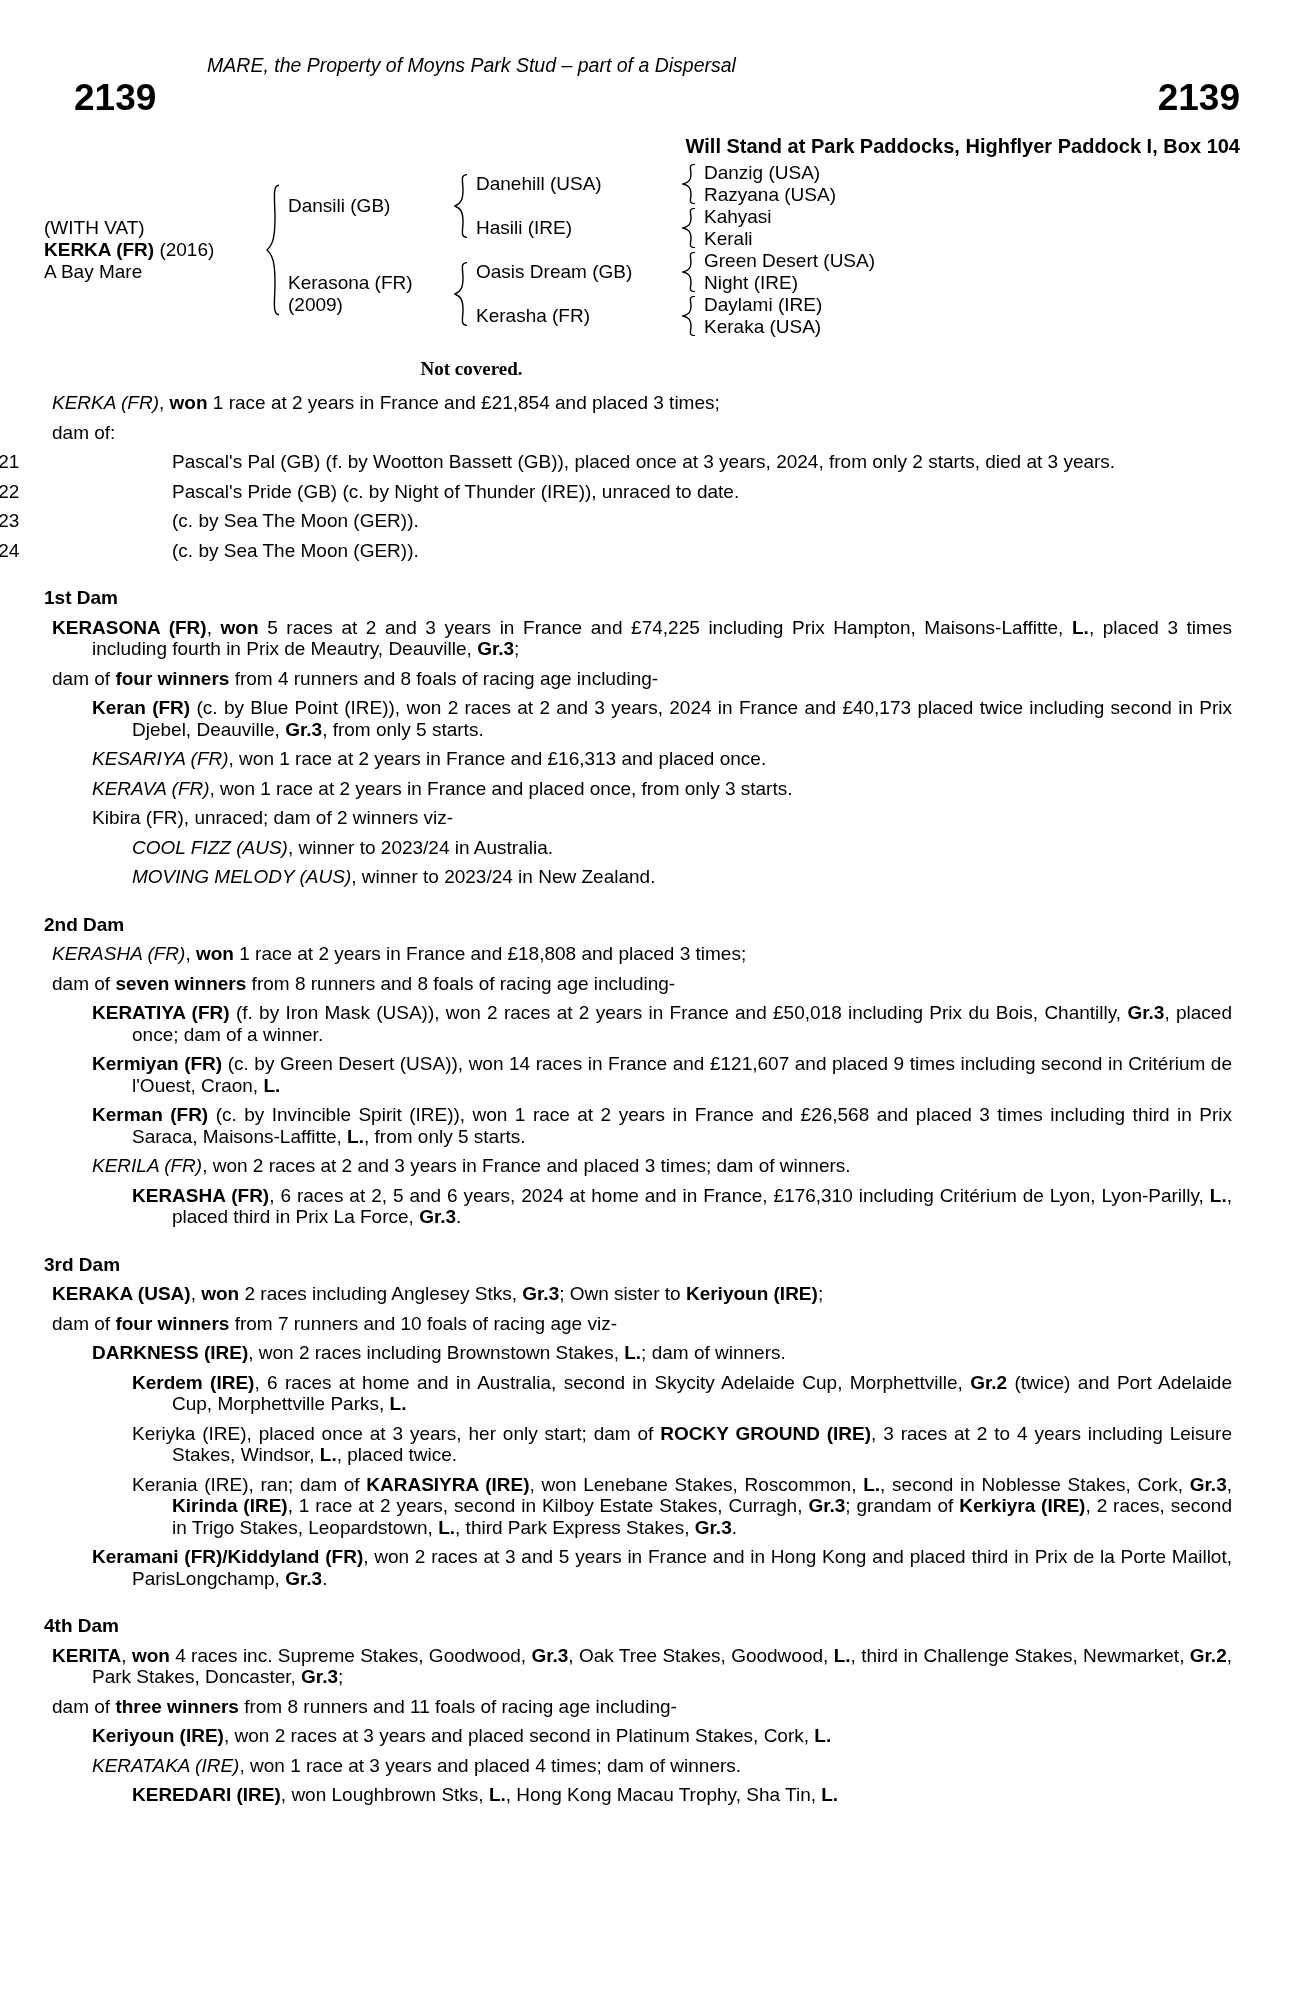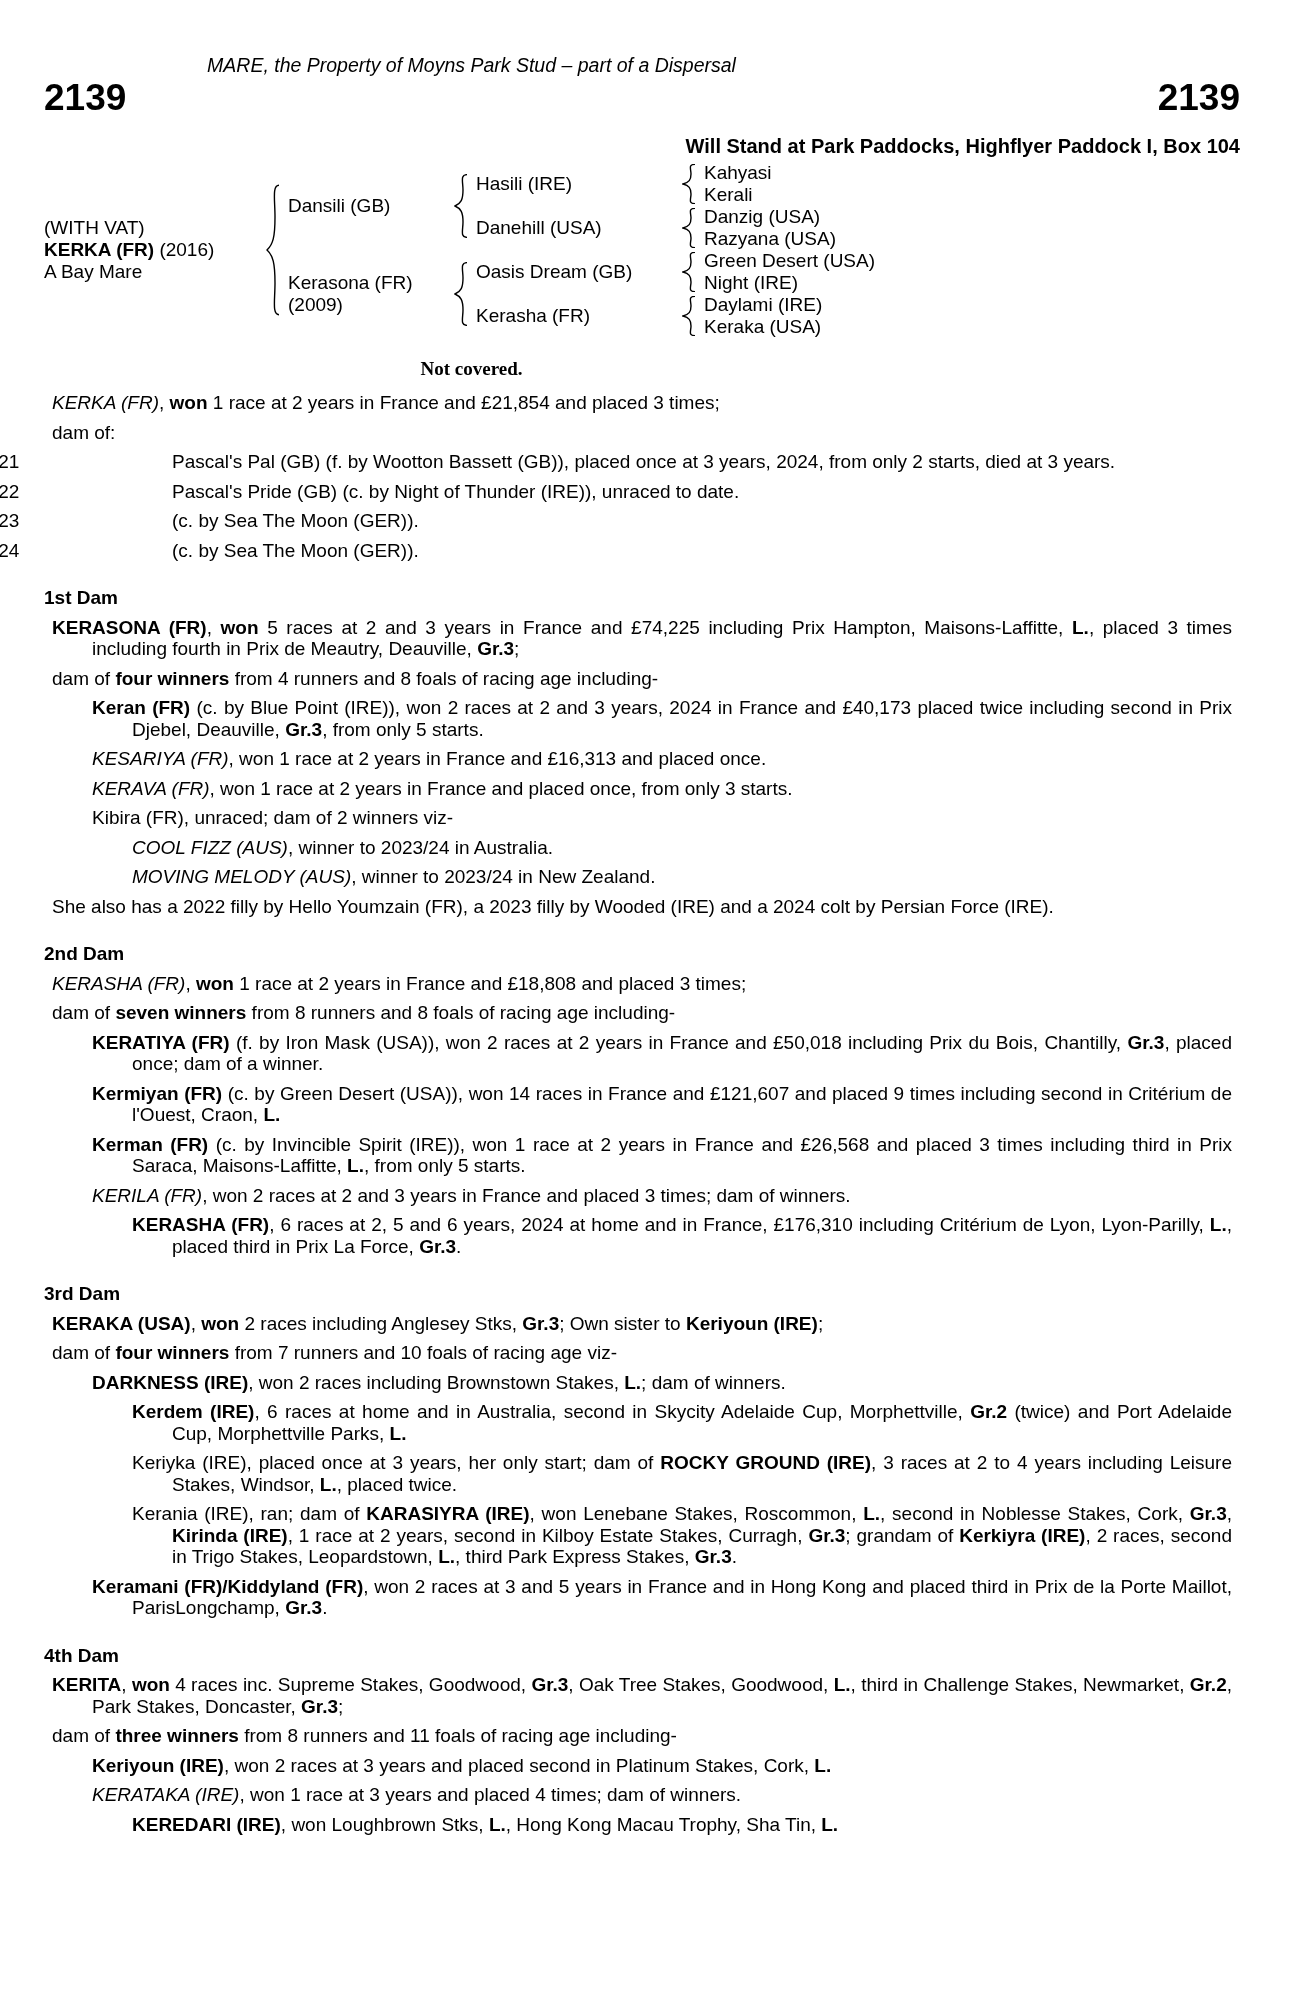--- a/index.html
+++ b/index.html
@@ -10,21 +10,21 @@
     font-size: 19px;
     overflow: hidden;
   }
   .page { padding: 54px 75px 0 44px; }
 
   .center-block { width: 855px; text-align: center; }
   .property-line { font-style: italic; font-size: 19.5px; line-height: 22px; }
 
   .lot-row {
     display: flex; justify-content: space-between; align-items: flex-start;
-    font-size: 37px; font-weight: bold; line-height: 36px; margin-top: 4px;
+    font-size: 37px; font-weight: bold; line-height: 36px; margin-top: 4px; margin-left: 30px;
   }
   .stand-line { font-weight: bold; font-size: 20px; line-height: 21px; margin-top: 20px; text-align: right; }
 
   
   .pedigree { display: flex; align-items: center; margin-top: 5px; font-size: 19px; line-height: 22px; }
   .ped-info { width: 216px; }
   .ped-gen { display: flex; flex-direction: column; }
   .ped-row { display: flex; align-items: center; }
   .parent-row { height: 88px; }
   .gp-row { height: 44px; }
@@ -87,41 +87,41 @@
 
       <div class="ped-row parent-row">
         <div class="parent-cell">Dansili (GB)</div>
         <div class="brace md">
           <svg viewBox="0 0 14 100" preserveAspectRatio="none">
               <path d="M13,1 C6,1 9,12 9,25 C9,40 7,46 1,50 C7,54 9,60 9,75 C9,88 6,99 13,99" fill="none" stroke="#000" stroke-width="1.4" vector-effect="non-scaling-stroke"></path>
             </svg>
         </div>
         <div class="ped-gen">
           <div class="ped-row gp-row">
+            <div class="gp-cell">Danehill (USA)</div>
+            <div class="brace sm">
+              <svg viewBox="0 0 14 100" preserveAspectRatio="none">
+                  <path d="M13,1 C6,1 9,12 9,25 C9,40 7,46 1,50 C7,54 9,60 9,75 C9,88 6,99 13,99" fill="none" stroke="#000" stroke-width="1.4" vector-effect="non-scaling-stroke"></path>
+                </svg>
+            </div>
+            <div class="ggp-col">
+              <div>Danzig (USA)</div>
+              <div>Razyana (USA)</div>
+            </div>
+          </div>
+          <div class="ped-row gp-row">
             <div class="gp-cell">Hasili (IRE)</div>
             <div class="brace sm">
               <svg viewBox="0 0 14 100" preserveAspectRatio="none">
                   <path d="M13,1 C6,1 9,12 9,25 C9,40 7,46 1,50 C7,54 9,60 9,75 C9,88 6,99 13,99" fill="none" stroke="#000" stroke-width="1.4" vector-effect="non-scaling-stroke"></path>
                 </svg>
             </div>
             <div class="ggp-col">
               <div>Kahyasi</div>
               <div>Kerali</div>
-            </div>
-          </div>
-          <div class="ped-row gp-row">
-            <div class="gp-cell">Danehill (USA)</div>
-            <div class="brace sm">
-              <svg viewBox="0 0 14 100" preserveAspectRatio="none">
-                  <path d="M13,1 C6,1 9,12 9,25 C9,40 7,46 1,50 C7,54 9,60 9,75 C9,88 6,99 13,99" fill="none" stroke="#000" stroke-width="1.4" vector-effect="non-scaling-stroke"></path>
-                </svg>
-            </div>
-            <div class="ggp-col">
-              <div>Danzig (USA)</div>
-              <div>Razyana (USA)</div>
             </div>
           </div>
         </div>
       </div>
 
       <div class="ped-row parent-row">
         <div class="parent-cell">
           <div>Kerasona (FR)</div>
           <div>(2009)</div>
         </div>
@@ -175,21 +175,20 @@
       <div class="section">
         <div class="section-heading">1st Dam</div>
         <p class="para indent-0"><span class="b">KERASONA (FR)</span><span>, </span><span class="b">won</span><span> 5 races at 2 and 3 years in France and £74,225 including Prix Hampton, Maisons-Laffitte, </span><span class="b">L.</span><span>, placed 3 times including fourth in Prix de Meautry, Deauville, </span><span class="b">Gr.3</span><span>;</span></p>
         <p class="para indent-0"><span>dam of </span><span class="b">four winners</span><span> from 4 runners and 8 foals of racing age including-</span></p>
         <p class="para indent-1"><span class="b">Keran (FR)</span><span> (c. by Blue Point (IRE)), won 2 races at 2 and 3 years, 2024 in France and £40,173 placed twice including second in Prix Djebel, Deauville, </span><span class="b">Gr.3</span><span>, from only 5 starts.</span></p>
         <p class="para indent-1"><span class="i">KESARIYA (FR)</span><span>, won 1 race at 2 years in France and £16,313 and placed once.</span></p>
         <p class="para indent-1"><span class="i">KERAVA (FR)</span><span>, won 1 race at 2 years in France and placed once, from only 3 starts.</span></p>
         <p class="para indent-1"><span>Kibira (FR), unraced; dam of 2 winners viz-</span></p>
         <p class="para indent-2"><span class="i">COOL FIZZ (AUS)</span><span>, winner to 2023/24 in Australia.</span></p>
         <p class="para indent-2"><span class="i">MOVING MELODY (AUS)</span><span>, winner to 2023/24 in New Zealand.</span></p>
-        <p class="para indent-0"><span>She also has a 2022 filly by Hello Youmzain (FR), a 2023 filly by Wooded (IRE) and a 2024 colt by Persian Force (IRE).</span></p>
       </div>
       <div class="section">
         <div class="section-heading">2nd Dam</div>
         <p class="para indent-0"><span class="i">KERASHA (FR)</span><span>, </span><span class="b">won</span><span> 1 race at 2 years in France and £18,808 and placed 3 times;</span></p>
         <p class="para indent-0"><span>dam of </span><span class="b">seven winners</span><span> from 8 runners and 8 foals of racing age including-</span></p>
         <p class="para indent-1"><span class="b">KERATIYA (FR)</span><span> (f. by Iron Mask (USA)), won 2 races at 2 years in France and £50,018 including Prix du Bois, Chantilly, </span><span class="b">Gr.3</span><span>, placed once; dam of a winner.</span></p>
         <p class="para indent-1"><span class="b">Kermiyan (FR)</span><span> (c. by Green Desert (USA)), won 14 races in France and £121,607 and placed 9 times including second in Critérium de l'Ouest, Craon, </span><span class="b">L.</span></p>
         <p class="para indent-1"><span class="b">Kerman (FR)</span><span> (c. by Invincible Spirit (IRE)), won 1 race at 2 years in France and £26,568 and placed 3 times including third in Prix Saraca, Maisons-Laffitte, </span><span class="b">L.</span><span>, from only 5 starts.</span></p>
         <p class="para indent-1"><span class="i">KERILA (FR)</span><span>, won 2 races at 2 and 3 years in France and placed 3 times; dam of winners.</span></p>
         <p class="para indent-2"><span class="b">KERASHA (FR)</span><span>, 6 races at 2, 5 and 6 years, 2024 at home and in France, £176,310 including Critérium de Lyon, Lyon-Parilly, </span><span class="b">L.</span><span>, placed third in Prix La Force, </span><span class="b">Gr.3</span><span>.</span></p>

